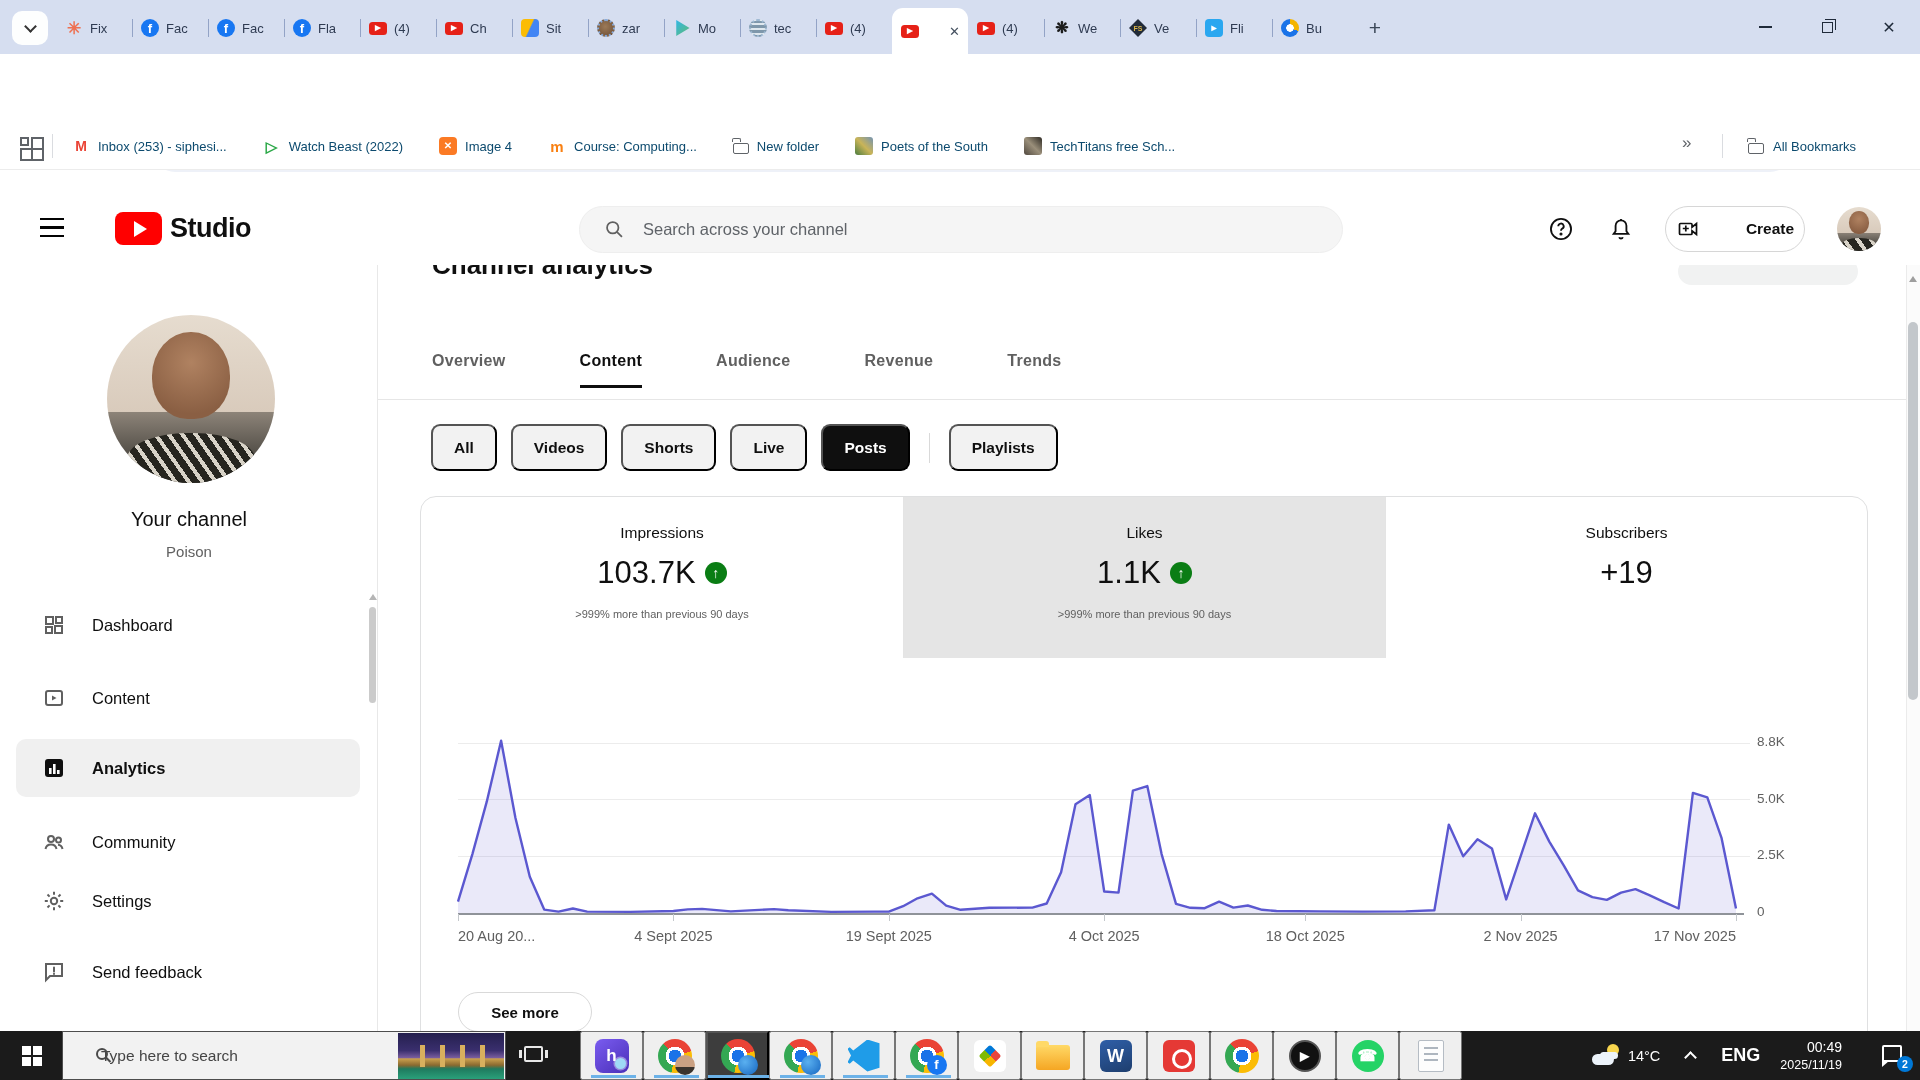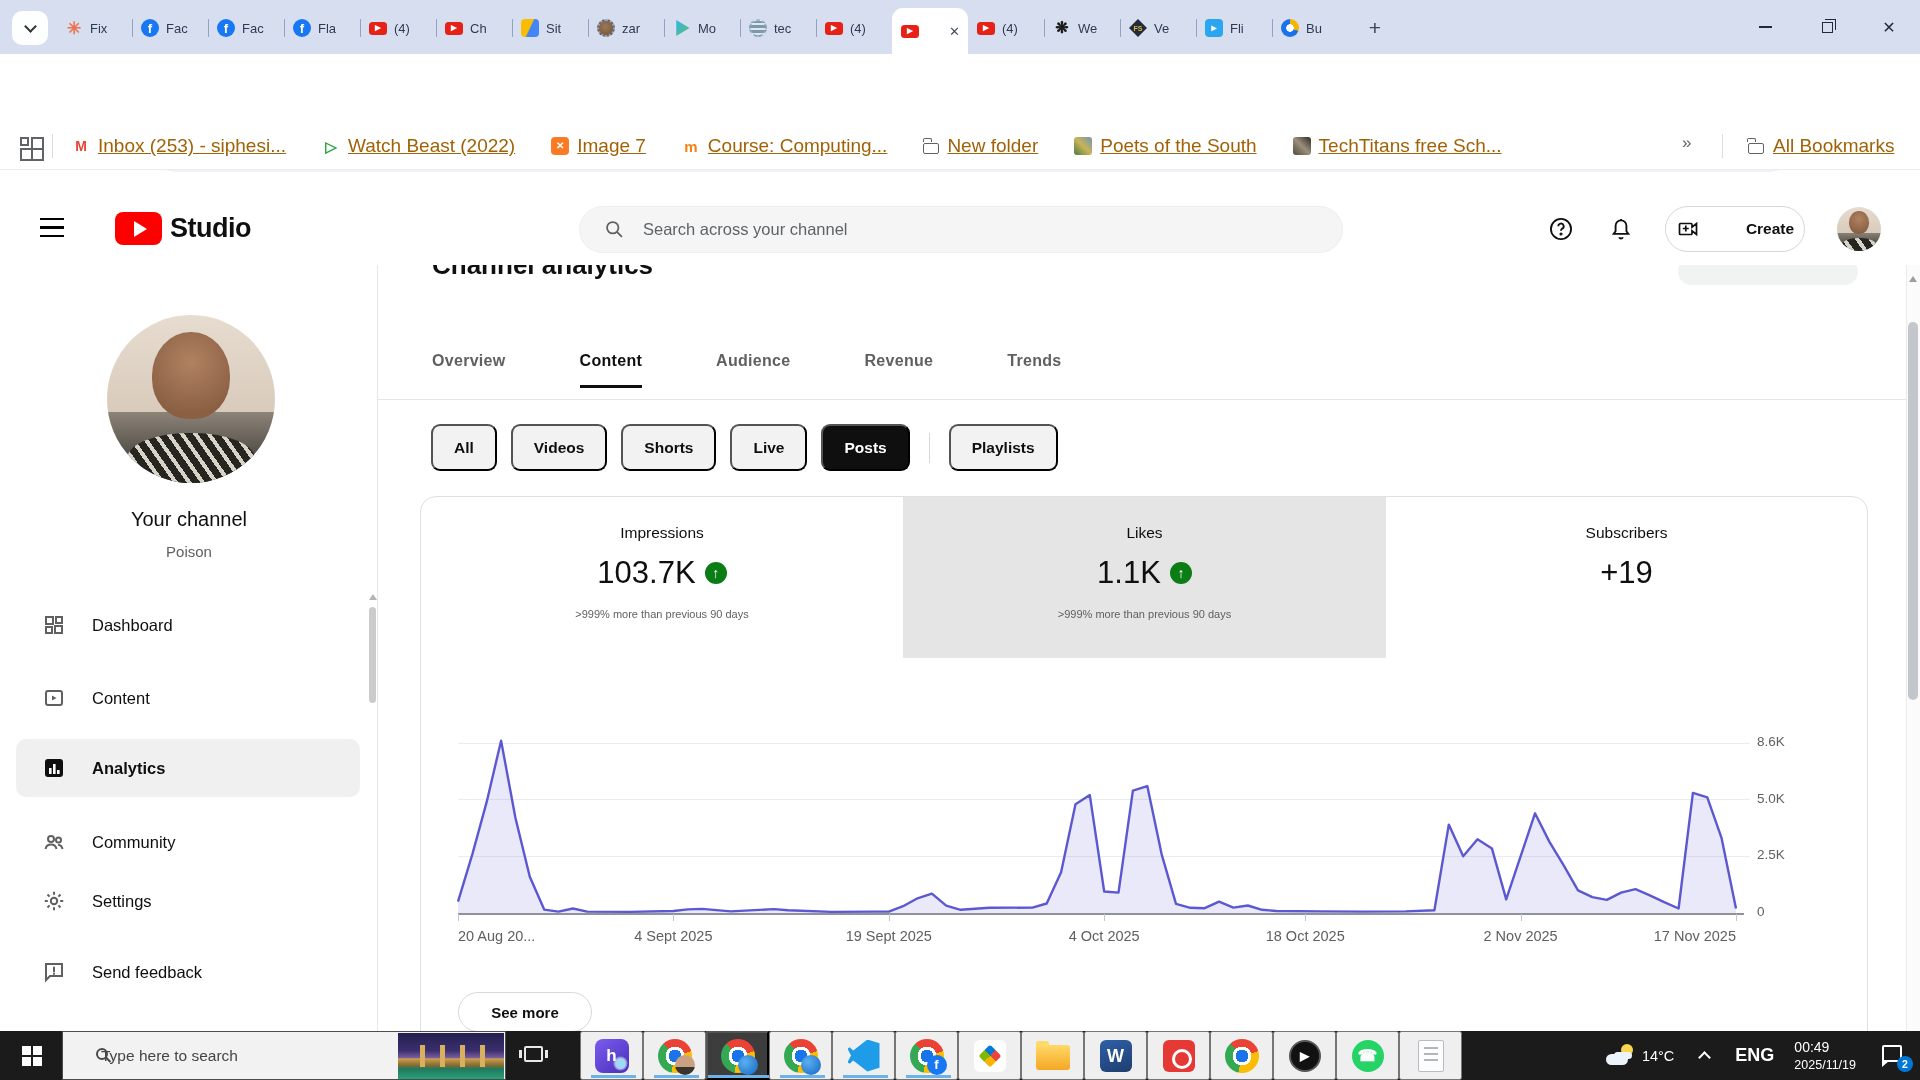--- a/index.html
+++ b/index.html
@@ -49,21 +49,21 @@
   .kebab { position:absolute; left:1884px; top:84px; font-size:19px; color:#5f6368; cursor:pointer; }
 
   
   .bookmarksbar { position:absolute; left:0; top:122px; width:1920px; height:48px; background:#fff; border-bottom:1px solid #ececec; z-index:45; }
   .bmgrid { position:absolute; left:20px; top:15px; width:9px; height:9px; border:2px solid #5f6368; box-shadow:12px 0 0 -0px #fff, 0 0 0 0 #fff; }
   .bmgrid::before { content:""; position:absolute; left:9px; top:-2px; width:9px; height:9px; border:2px solid #5f6368; }
   .bmgrid::after { content:""; position:absolute; left:-2px; top:9px; width:9px; height:9px; border:2px solid #5f6368; box-shadow:11px 0 0 -2px #fff, 11px 0 #5f6368; }
   .bmdiv { position:absolute; top:12px; width:1px; height:24px; background:#dadce0; }
   .bmlist { position:absolute; left:72px; top:0; height:48px; display:flex; align-items:center; gap:36px; }
   .bmitem { display:flex; align-items:center; gap:8px; cursor:pointer; white-space:nowrap; }
-  .bmlabel { font-size:19px; color:#a16207;text-decoration:underline; }
+  .bmlabel { font-size:13px; color:#0c4a6e; }
   .ic-gmail { color:#ea4335; font-size:14px; background:transparent; }
   .ic-green-play { color:#28a745; font-size:15px; background:transparent; }
   .ic-xampp { background:#fb7a24; color:#fff; font-size:10px; }
   .ic-moodle { color:#f98012; font-size:15px; background:transparent; }
   .ic-photo-green { border-radius:3px; background:linear-gradient(45deg,#4a7c3f,#c9b458,#7393b3); }
   .ic-photo-dark { border-radius:3px; background:linear-gradient(45deg,#50483f,#9a8f7a,#2e2a24); }
   .ic-folder { position:relative; width:16px; height:11px; border:1.8px solid #5f6368; border-radius:2px; margin-top:4px; background:transparent; }
   .ic-folder::before { content:""; position:absolute; top:-5.5px; left:-1.8px; width:7px; height:3px; border:1.8px solid #5f6368; border-bottom:none; border-radius:2px 2px 0 0; }
   .bmoverflow { position:absolute; left:1682px; top:11px; font-size:17px; color:#5f6368; cursor:pointer; }
   .allbm { position:absolute; left:1748px; top:0; height:48px; display:flex; align-items:center; gap:9px; cursor:pointer; }
@@ -176,21 +176,21 @@
   .tb-whatsapp { width:32px; height:32px; border-radius:50%; background:#25d366; font-size:16px; line-height:32px; }
   .tb-notepad { width:26px; height:32px; background:#fdfdfd; border:1px solid #b5bcc4; border-radius:2px; }
   .tb-notepad::after { content:""; position:absolute; left:5px; top:6px; right:5px; bottom:6px; background:repeating-linear-gradient(#aeb6bf 0 2px,transparent 2px 6px); }
   .tray { position:absolute; right:0; top:0; height:49px; display:flex; align-items:center; color:#fff; }
   .weather-ic { position:relative; width:32px; height:26px; margin-right:6px; }
   .weather-ic::before { content:""; position:absolute; right:3px; top:1px; width:12px; height:12px; border-radius:50%; background:#f8d64e; }
   .weather-ic::after { content:""; position:absolute; left:2px; bottom:4px; width:22px; height:11px; border-radius:8px; background:#ecf3fa; box-shadow:6px -4px 0 -2px #ecf3fa; }
   .temp { font-size:14.5px; margin-right:26px; }
   .tray-chev { width:9px; height:9px; border-right:2px solid #fff; border-bottom:2px solid #fff; transform:rotate(-135deg); margin:4px 26px 0 0; cursor:pointer; }
   .lang { font-size:18px; font-weight:700; margin-right:20px; cursor:pointer; }
-  .clock { text-align:left; margin-right:20px; cursor:pointer; }
+  .clock { text-align:right; margin-right:34px; cursor:pointer; }
   .clock .t { font-size:14px; }
   .clock .d { font-size:12.5px; margin-top:3px; }
   .notif { position:relative; width:44px; height:49px; cursor:pointer; }
   .notif-ic { position:absolute; left:6px; top:14px; width:20px; height:17px; border:2px solid #fff; border-radius:2px 2px 2px 0; }
   .notif-ic::after { content:""; position:absolute; left:-2px; bottom:-7px; border-left:7px solid #fff; border-bottom:6px solid transparent; }
   .notif-badge { position:absolute; right:7px; bottom:8px; width:16px; height:16px; border-radius:50%; background:#0078d7; color:#fff; font-size:10.5px; font-weight:700; line-height:16px; text-align:center; }
 
   svg { display:block; }
 </style>
 </head>
@@ -316,21 +316,21 @@
         <div class="bmitem">
           <span class="fav ic-gmail">M</span>
           <span class="bmlabel">Inbox (253) - siphesi...</span>
         </div>
         <div class="bmitem">
           <span class="fav ic-green-play">▷</span>
           <span class="bmlabel">Watch Beast (2022)</span>
         </div>
         <div class="bmitem">
           <span class="fav ic-xampp">✕</span>
-          <span class="bmlabel">Image 7</span>
+          <span class="bmlabel">Image 4</span>
         </div>
         <div class="bmitem">
           <span class="fav ic-moodle">m</span>
           <span class="bmlabel">Course: Computing...</span>
         </div>
         <div class="bmitem">
           <span class="fav ic-folder"></span>
           <span class="bmlabel">New folder</span>
         </div>
         <div class="bmitem">
@@ -503,21 +503,21 @@
       </div>
       <div class="metric">
         <div class="m-label">Subscribers</div>
         <div class="m-valuerow">
           <span class="m-value">+19</span>
         </div>
       </div>
     </div>
   <div id="chart-layer">
       <div class="gl" style="left: 458px; top: 742.5px; width: 1292px;"></div>
-      <div class="yl" style="left: 1757px; top: 734px;">8.6K</div>
+      <div class="yl" style="left: 1757px; top: 734px;">8.8K</div>
       <div class="gl" style="left: 458px; top: 799.167px; width: 1292px;"></div>
       <div class="yl" style="left: 1757px; top: 790.667px;">5.0K</div>
       <div class="gl" style="left: 458px; top: 855.833px; width: 1292px;"></div>
       <div class="yl" style="left: 1757px; top: 847.333px;">2.5K</div>
       <div class="yl" style="left: 1757px; top: 904px;">0</div>
       <div class="glz" style="left: 458px; top: 913px; width: 1286px;"></div>
       <div class="xt" style="left: 458px; top: 914px;"></div>
       <div class="xl" style="left: 458px; top: 928px;">20 Aug 20...</div>
       <div class="xt" style="left: 673.393px; top: 914px;"></div>
       <div class="xl" style="left: 673.393px; top: 928px; transform: translateX(-50%);">4 Sept 2025</div>

